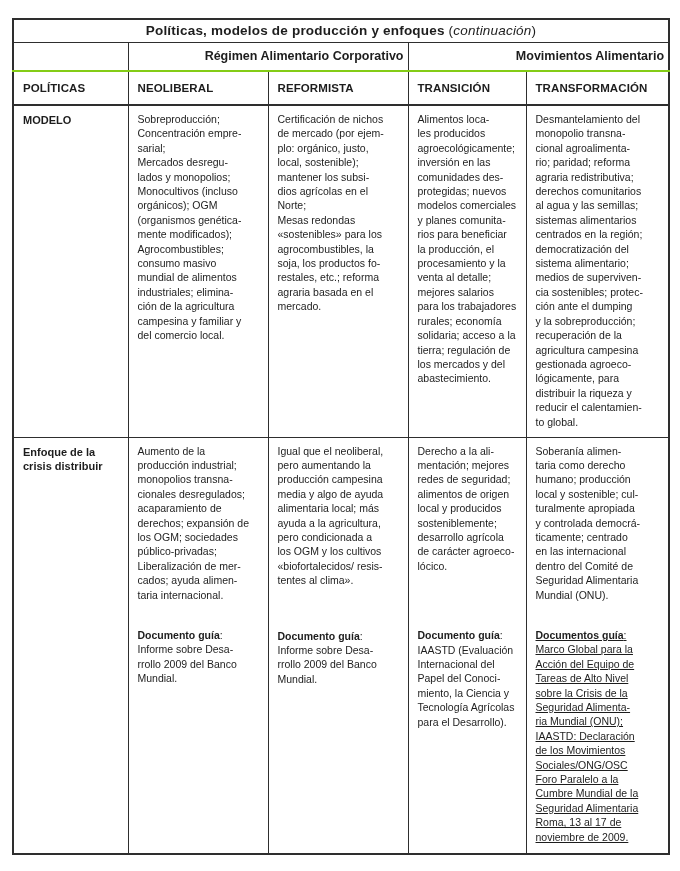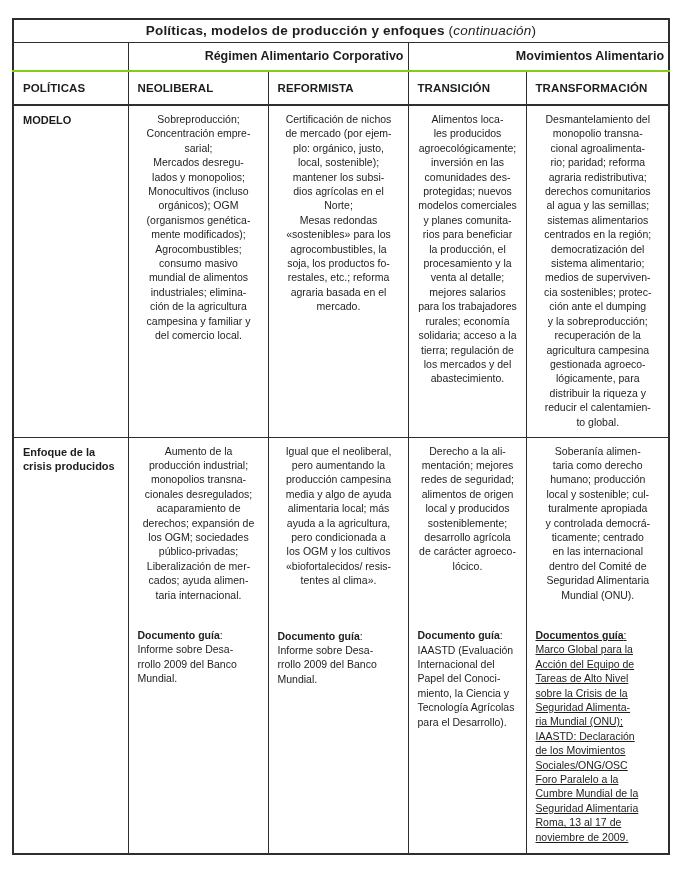--- a/index.html
+++ b/index.html
@@ -66,21 +66,21 @@
   tr.row-modelo > * { height: 332px; }
   tr.row-enfoque > * { height: 417px; }
   th.row-label {
     font-weight: bold;
     font-size: 11px;
     white-space: pre-line;
     padding-top: 7px;
     margin-top: 17px;
   }
   .cell-text, .doc-text, .row-label-text { white-space: pre-line; }
-  .cell-text { display: block; text-align: center; }
+  .cell-text { display: block; }
   .doc { display: block; }
   .doc-label { font-weight: bold; }
   .doc-text { display: block; }
   
   tr.row-enfoque td.col-1 .doc { margin-top: 26px; }
   tr.row-enfoque td.col-2 .doc { margin-top: 41px; }
   tr.row-enfoque td.col-3 .doc { margin-top: 55px; }
   tr.row-enfoque td.col-4 .doc { margin-top: 26px; text-decoration: underline; }
 </style>
 </head>
@@ -188,21 +188,21 @@
 agricultura campesina
 gestionada agroeco-
 lógicamente, para
 distribuir la riqueza y
 reducir el calentamien-
 to global.</span>
           </td>
       </tr>
       <tr class="row-enfoque">
         <th class="row-label"><span class="row-label-text">Enfoque de la
-crisis producidos</span></th>
+crisis distribuir</span></th>
         <td class="col-1">
           <span class="cell-text">Aumento de la
 producción industrial;
 monopolios transna-
 cionales desregulados;
 acaparamiento de
 derechos; expansión de
 los OGM; sociedades
 público-privadas;
 Liberalización de mer-

